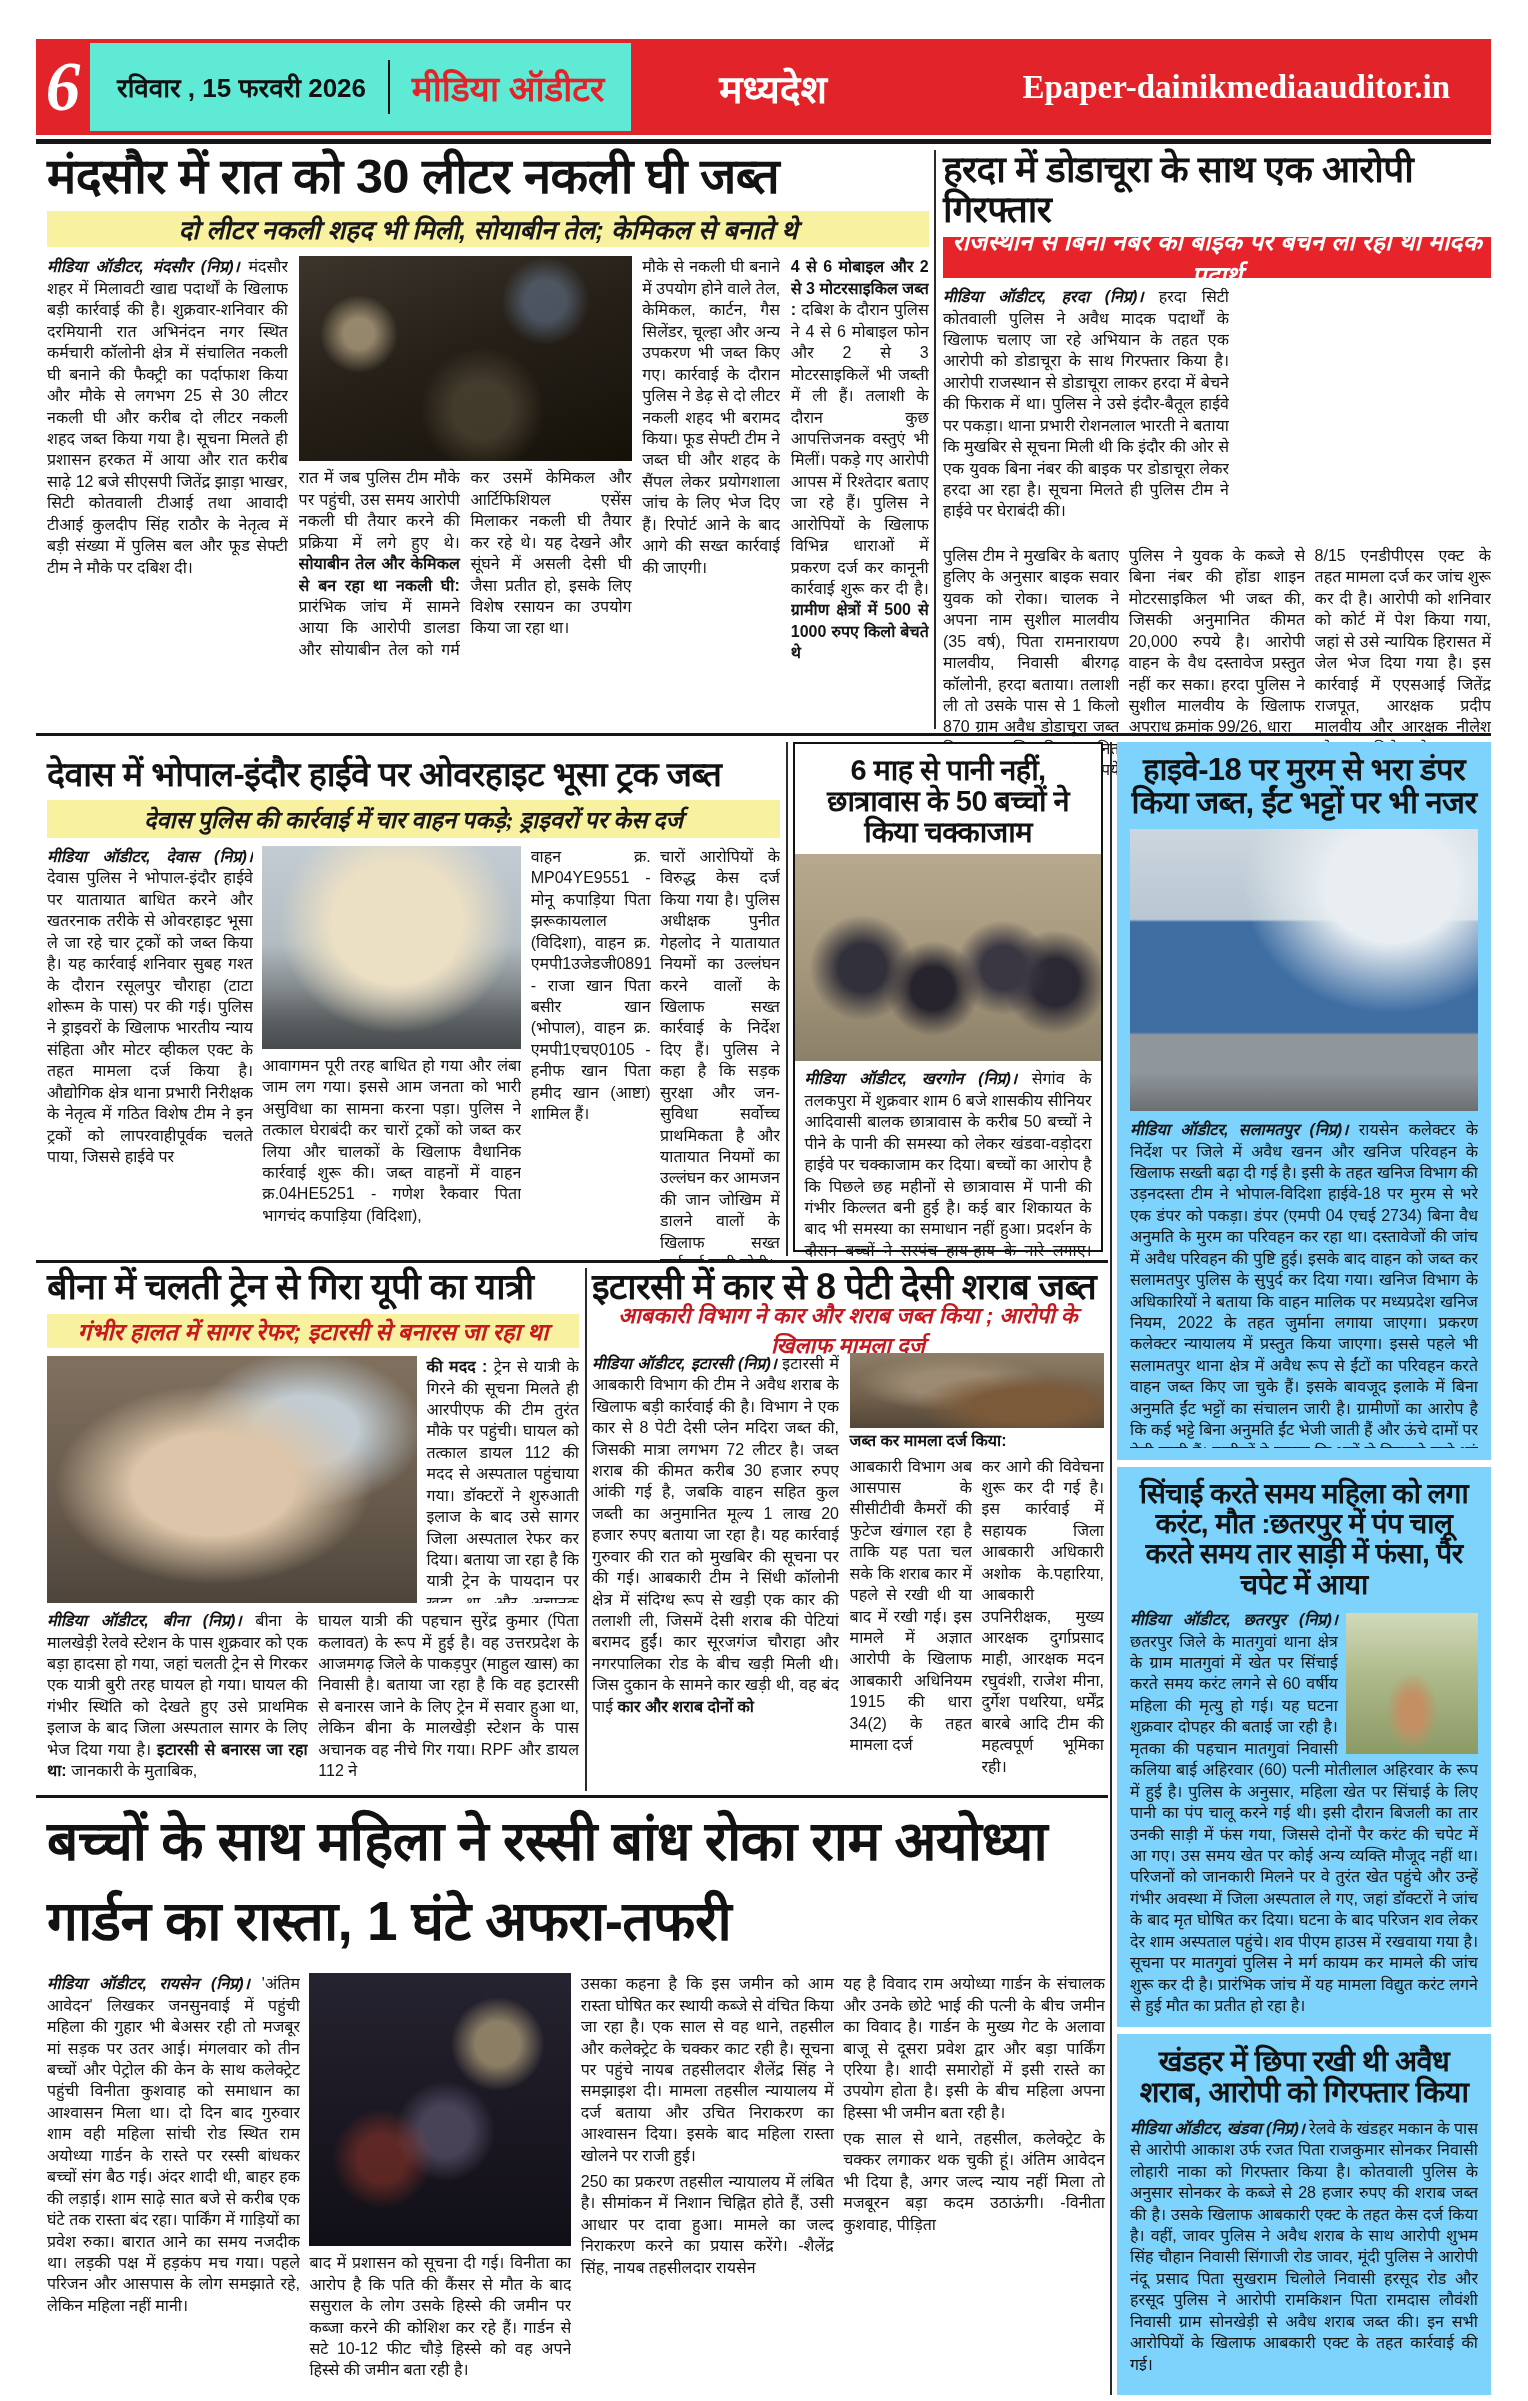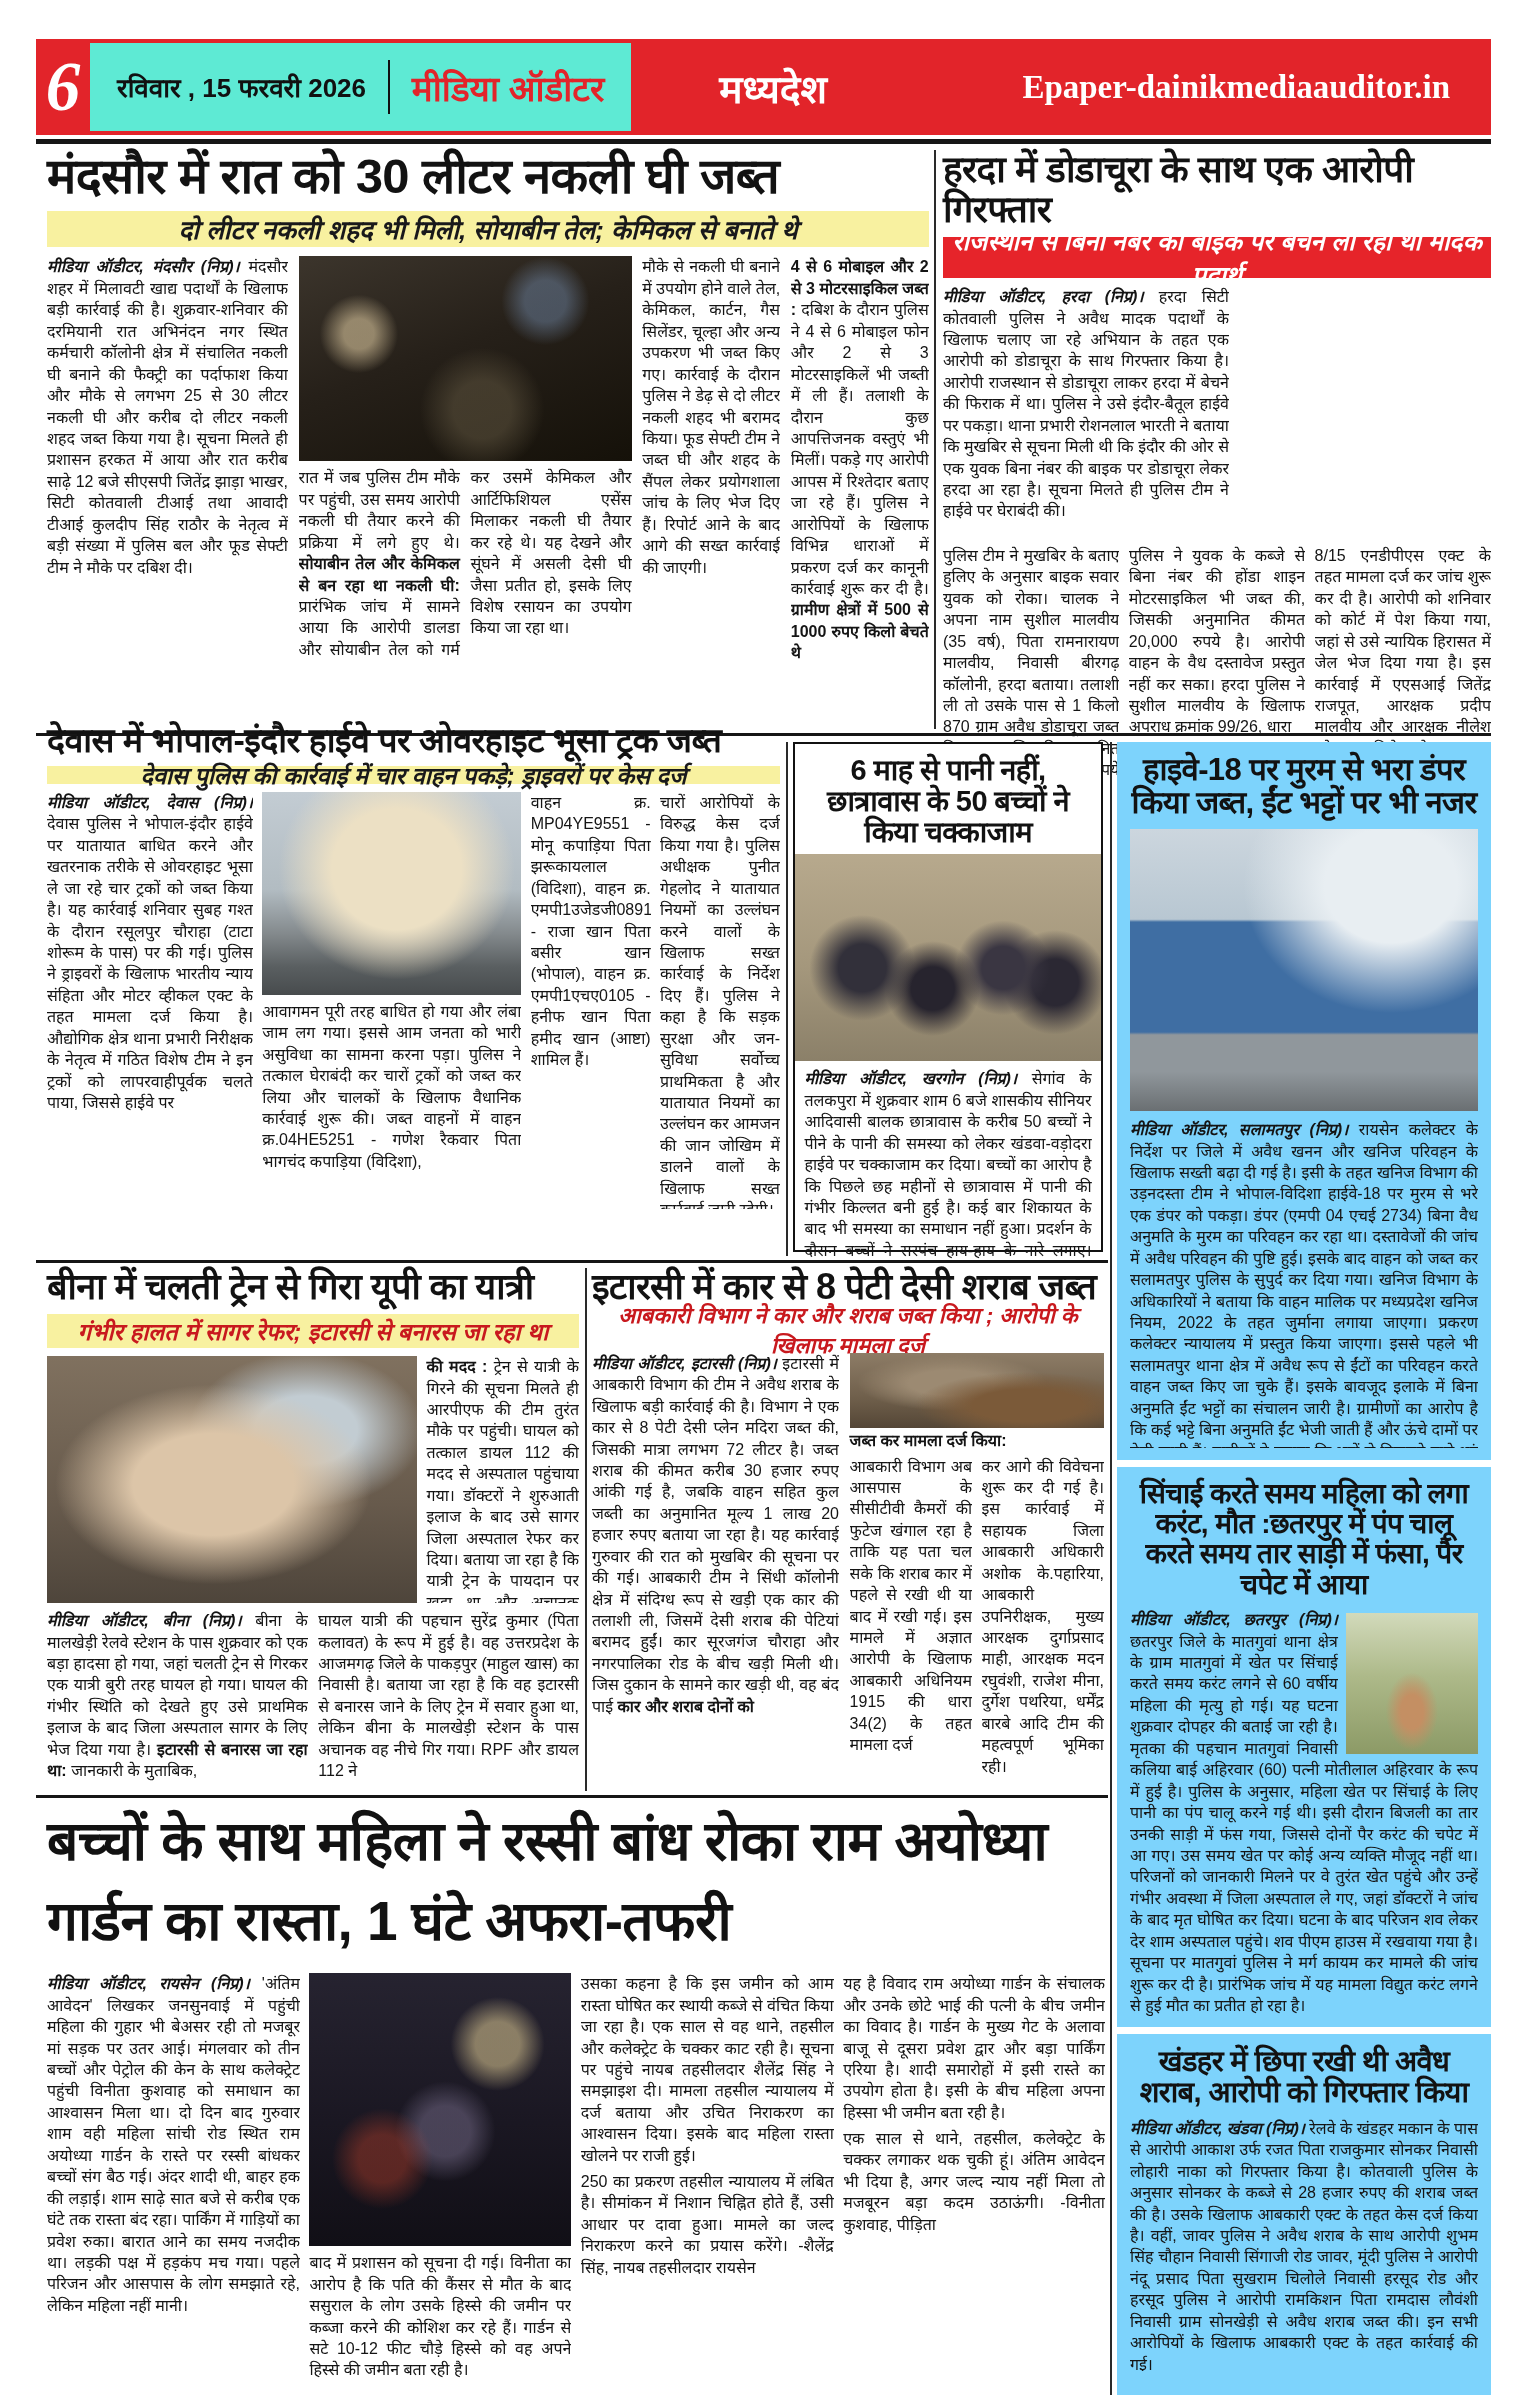--- a/index.html
+++ b/index.html
@@ -144,23 +144,23 @@
         <p class="bd">पुलिस ने युवक के कब्जे से बिना नंबर की होंडा शाइन मोटरसाइकिल भी जब्त की, जिसकी अनुमानित कीमत 20,000 रुपये है। आरोपी वाहन के वैध दस्तावेज प्रस्तुत नहीं कर सका। हरदा पुलिस ने सुशील मालवीय के खिलाफ अपराध क्रमांक 99/26, धारा</p>
       </div>
       <div class="col" style="flex:1;">
         <p class="bd">8/15 एनडीपीएस एक्ट के तहत मामला दर्ज कर जांच शुरू कर दी है। आरोपी को शनिवार को कोर्ट में पेश किया गया, जहां से उसे न्यायिक हिरासत में जेल भेज दिया गया है। इस कार्रवाई में एएसआई जितेंद्र राजपूत, आरक्षक प्रदीप मालवीय और आरक्षक नीलेश पटेल का विशेष योगदान रहा। पुलिस ने बताया कि अवैध मादक पदार्थों के खिलाफ उनकी कार्रवाई लगातार जारी रहेगी।</p>
       </div>
     </div>
   </div>
 
   <div class="rule-h" style="left:36px;top:733px;width:1455px;height:2.9px;"></div>
 
-  <div class="art" style="left:47px;top:722px;width:733px;height:514px;">
+  <div class="art" style="left:47px;top:756px;width:733px;height:514px;">
     <div class="hl" style="font-size:34px;">देवास में भोपाल-इंदौर हाईवे पर ओवरहाइट भूसा ट्रक जब्त</div>
-    <div class="sub-y" style="margin-top:7px;height:18px;font-size:23.5px;">देवास पुलिस की कार्रवाई में चार वाहन पकड़े; ड्राइवरों पर केस दर्ज</div>
+    <div class="sub-y" style="margin-top:7px;height:38px;font-size:23.5px;font-family:Liberation Serif, serif;">देवास पुलिस की कार्रवाई में चार वाहन पकड़े; ड्राइवरों पर केस दर्ज</div>
     <div class="cols" style="margin-top:8.2px;gap:9.4px;height:417px;">
       <div class="col" style="width:206px;">
         <p class="bd"><span class="by">मीडिया ऑडीटर, देवास (निप्र)।</span>
           <span>देवास पुलिस ने भोपाल-इंदौर हाईवे पर यातायात बाधित करने और खतरनाक तरीके से ओवरहाइट भूसा ले जा रहे चार ट्रकों को जब्त किया है। यह कार्रवाई शनिवार सुबह गश्त के दौरान रसूलपुर चौराहा (टाटा शोरूम के पास) पर की गई। पुलिस ने ड्राइवरों के खिलाफ भारतीय न्याय संहिता और मोटर व्हीकल एक्ट के तहत मामला दर्ज किया है। औद्योगिक क्षेत्र थाना प्रभारी निरीक्षक के नेतृत्व में गठित विशेष टीम ने इन ट्रकों को लापरवाहीपूर्वक चलते पाया, जिससे हाईवे पर</span></p>
       </div>
       <div style="width:259px;display:flex;flex-direction:column;">
         <div class="ph ph-truck" style="height:203px;"></div>
         <div class="col" style="margin-top:5.9px;flex:1;">
           <p class="bd">आवागमन पूरी तरह बाधित हो गया और लंबा जाम लग गया। इससे आम जनता को भारी असुविधा का सामना करना पड़ा। पुलिस ने तत्काल घेराबंदी कर चारों ट्रकों को जब्त कर लिया और चालकों के खिलाफ वैधानिक कार्रवाई शुरू की। जब्त वाहनों में वाहन क्र.04HE5251 - गणेश रैकवार पिता भागचंद कपाड़िया (विदिशा),</p>
         </div>

